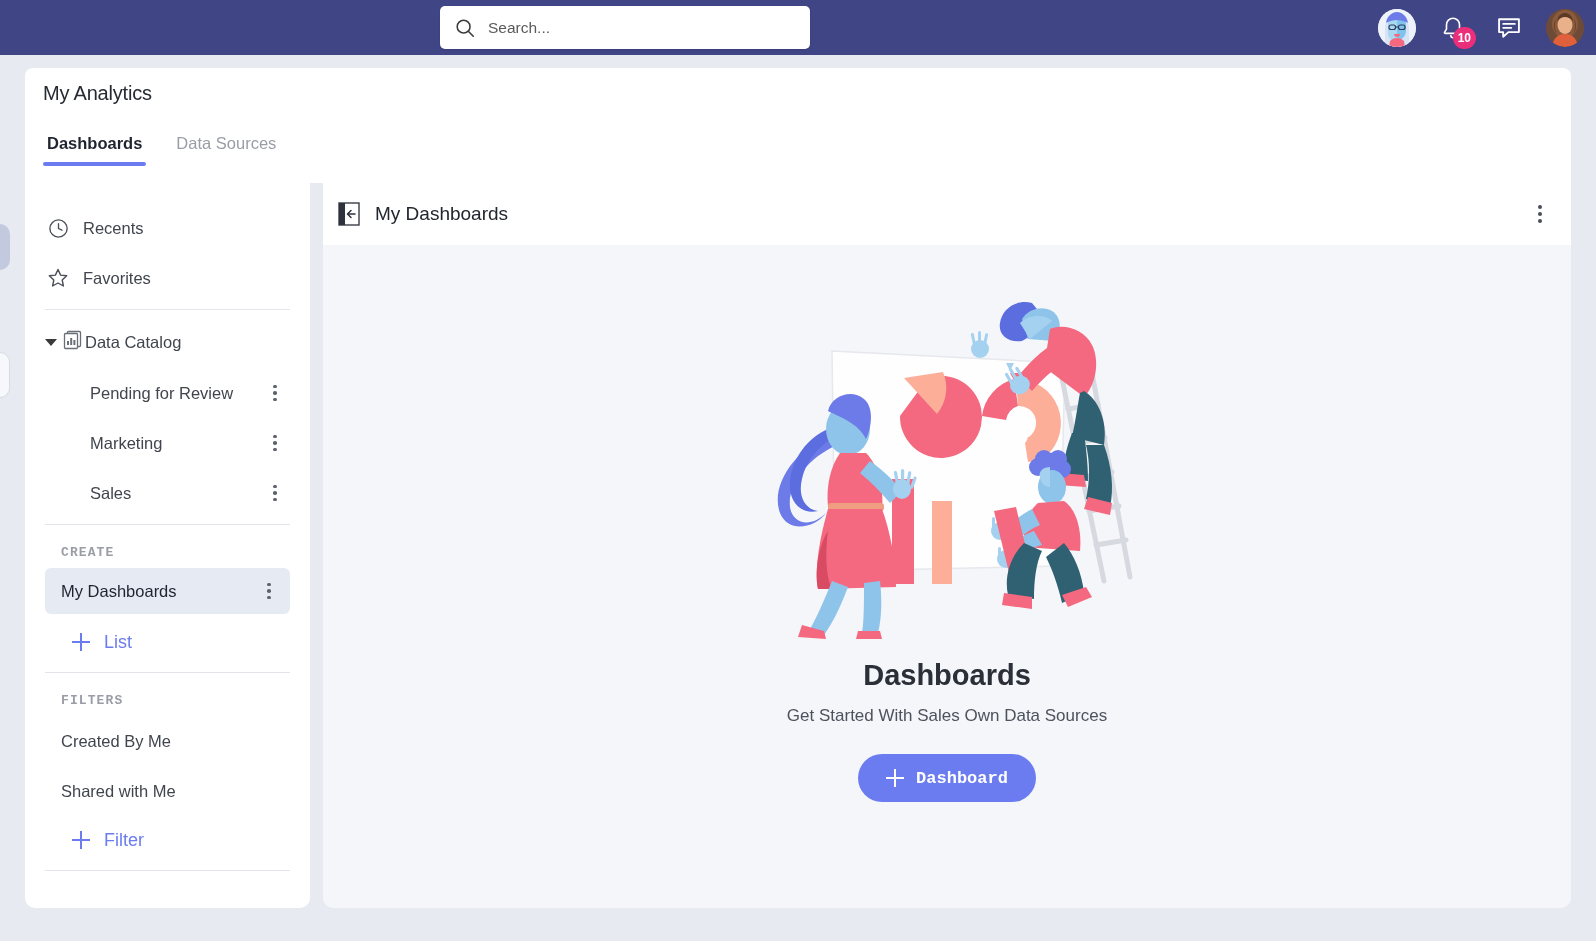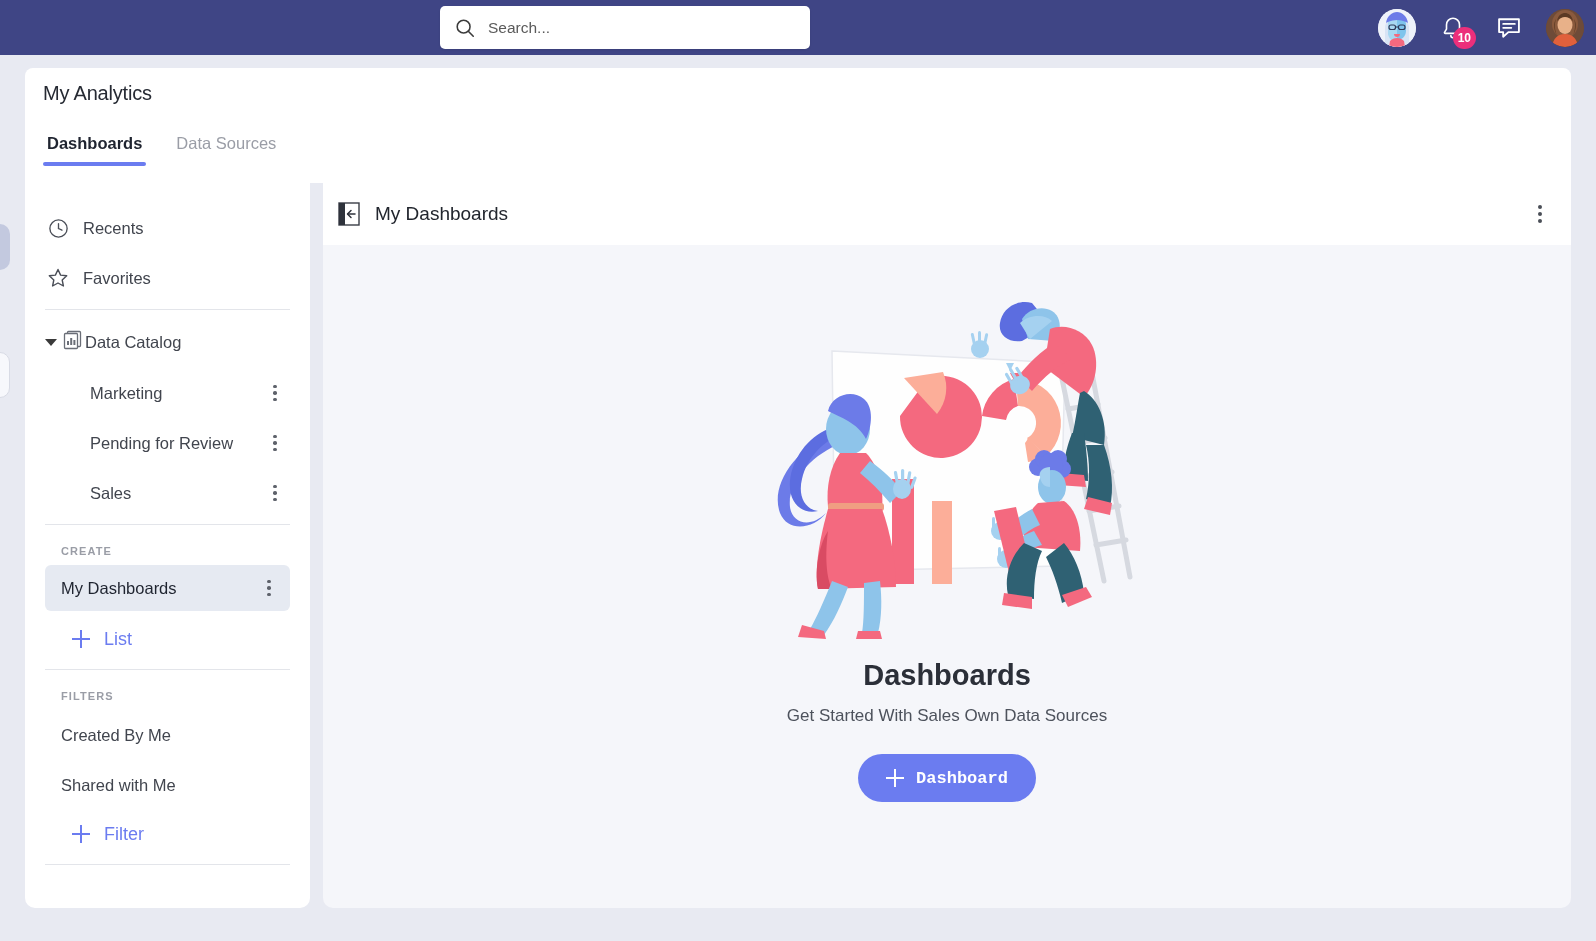--- a/index.html
+++ b/index.html
@@ -115,22 +115,22 @@
   }
   .sub-row {
     display: flex; align-items: center; justify-content: space-between;
     height: 50px; padding-left: 45px; padding-right: 6px; cursor: pointer;
   }
   .sub-label { font-size: 16.5px; color: #41454E; }
   .kebab { width: 18px; display: flex; flex-direction: column; align-items: center; gap: 3px; cursor: pointer; }
   .kebab i { width: 3.5px; height: 3.5px; border-radius: 50%; background: #5E626B; display: block; }
 
   .section-label {
-    font-size: 11px; color: #9A9DA6; letter-spacing: 1.1px;
-    font-weight: bold; padding: 14px 0 8px 16px;
+    font-size: 13px; color: #9A9DA6; letter-spacing: 1.1px;
+    font-weight: bold; padding: 14px 0 8px 16px; font-family: Liberation Mono, monospace;
   }
   .selected-row {
     display: flex; align-items: center; justify-content: space-between;
     height: 46px; background: #E6EAF2; border-radius: 6px;
     padding: 0 12px 0 16px; margin: 0 0 4px 0; cursor: pointer;
   }
   .selected-row .sub-label { color: #1F2430; }
   .add-row {
     display: flex; align-items: center; height: 48px;
     padding-left: 27px; cursor: pointer;
@@ -298,29 +298,29 @@
           <rect x="3.5" y="5.5" width="13" height="15" rx="1" fill="#ffffff" stroke="#6A6E77" stroke-width="1.3"></rect>
           <rect x="6" y="13" width="2" height="4" fill="#6A6E77"></rect>
           <rect x="9.2" y="10" width="2" height="7" fill="#6A6E77"></rect>
           <rect x="12.4" y="12" width="2" height="5" fill="#6A6E77"></rect>
         </svg>
       </span>
       <span class="side-label">Data Catalog</span>
     </div>
 
     <div class="sub-row">
+      <span class="sub-label">Pending for Review</span>
+      <span class="kebab">
+          <i></i>
+          <i></i>
+          <i></i>
+        </span>
+    </div>
+    <div class="sub-row">
       <span class="sub-label">Marketing</span>
-      <span class="kebab">
-          <i></i>
-          <i></i>
-          <i></i>
-        </span>
-    </div>
-    <div class="sub-row">
-      <span class="sub-label">Pending for Review</span>
       <span class="kebab">
           <i></i>
           <i></i>
           <i></i>
         </span>
     </div>
     <div class="sub-row">
       <span class="sub-label">Sales</span>
       <span class="kebab">
           <i></i>

